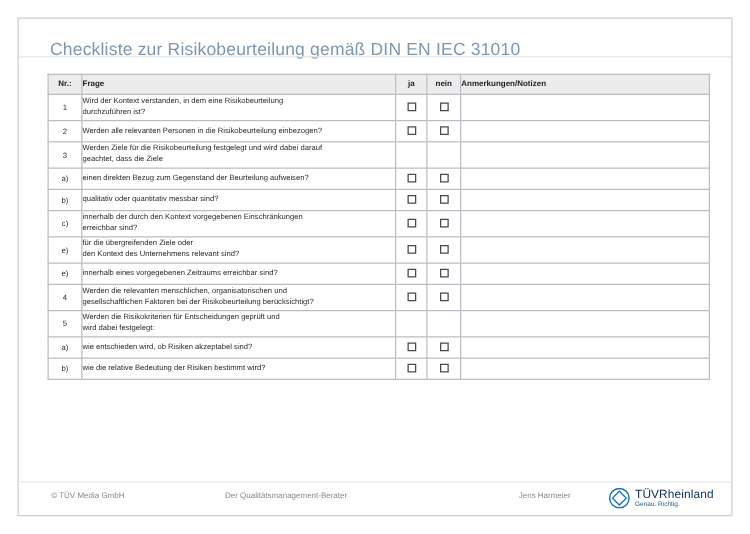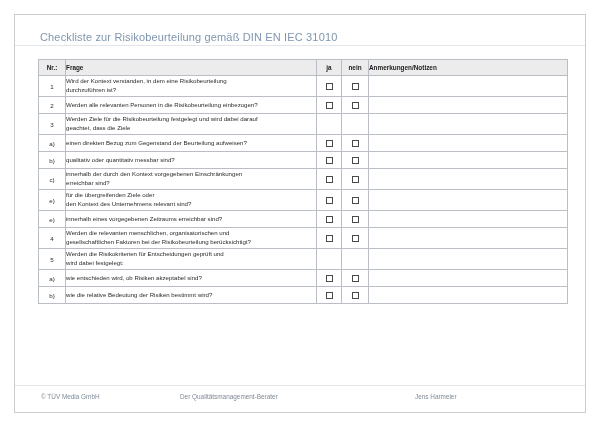--- a/index.html
+++ b/index.html
@@ -28,21 +28,21 @@
     height: 399px;
     border: 1px solid #c9ced3;
     background: #ffffff;
     box-sizing: border-box;
     box-shadow: 0 0 0 0 rgba(0,0,0,0);
   }
   .doc-title {
     position: absolute;
     left: 40px;
     top: 31px;
-    font-size: 11px;
+    font-size: 14px;
     color: #7f96ae;
     letter-spacing: 0.15px;
     white-space: nowrap;
   }
   .title-rule {
     position: absolute;
     left: 15px;
     top: 45px;
     width: 570px;
     height: 1px;
@@ -305,14 +305,24 @@
           <td class="anm"></td>
         </tr>
       </tbody>
   </table>
 
   <div class="footer-rule"></div>
   <div class="footer">
     <div class="f-left">© TÜV Media GmbH</div>
     <div class="f-mid">Der Qualitätsmanagement-Berater</div>
     <div class="f-right">Jens Harmeier</div>
+    <div class="logo">
+      <div class="mark">
+        <svg width="17" height="17" viewBox="0 0 34 34" xmlns="http://www.w3.org/2000/svg">
+          <circle cx="17" cy="17" r="15.5" fill="none" stroke="#1a74b8" stroke-width="2.4"></circle>
+          <path d="M6 17 L17 6 L28 17 L17 28 Z" fill="none" stroke="#1a74b8" stroke-width="2.2"></path>
+        </svg>
+      </div>
+      <div class="brand">TÜVRheinland</div>
+      <div class="slogan">Genau. Richtig.</div>
+    </div>
   </div>
 </div>
 
 </body></html>

